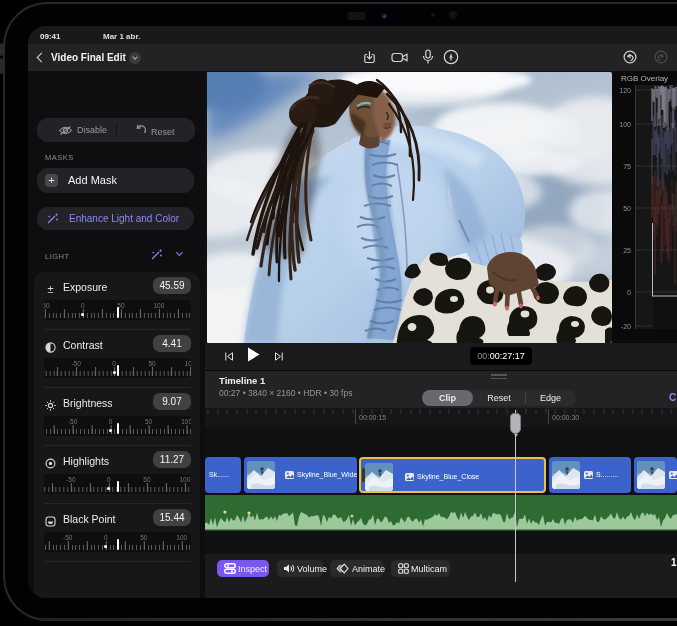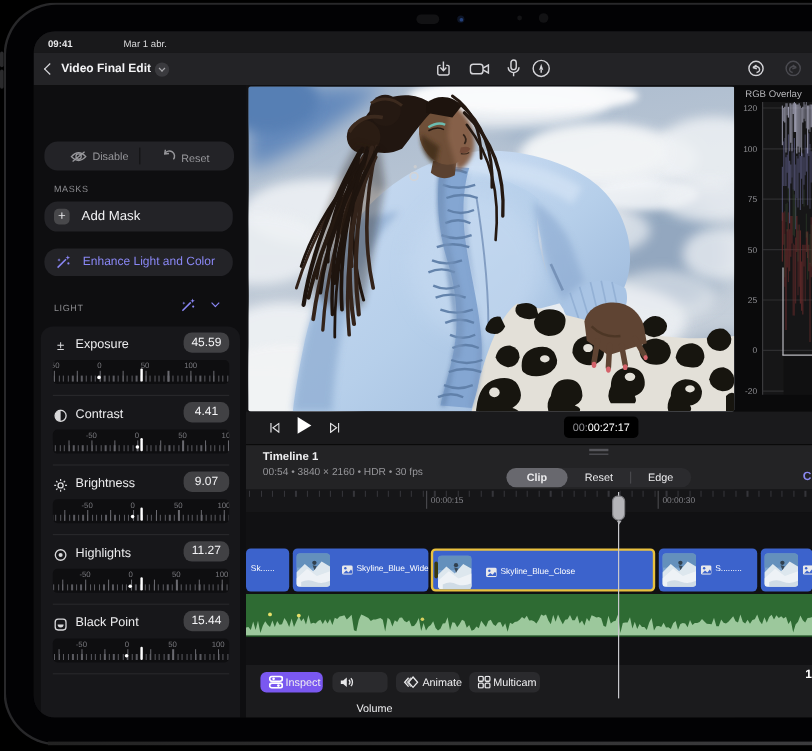--- a/index.html
+++ b/index.html
@@ -56,21 +56,21 @@
 <div class="abs" id="btn2"></div>
 <div class="abs" id="campill"></div>
 <div class="abs" id="camdot">
     <b></b>
   </div>
 <div class="abs" id="dotA"></div>
 <div class="abs" id="dotB"></div>
 <div class="abs" id="screen">
   <div class="abs" id="statusbar">
       <span style="left:12px;">09:41</span>
-      <span style="left:37px;font-weight:normal;color:#dcdcde;padding-left:38px;">Mar 1 abr.</span>
+      <span style="left:37px;font-weight:bold;color:#dcdcde;padding-left:38px;">Mar 1 abr.</span>
     </div>
   <div class="abs" id="titlebar">
     <span class="chev abs" style="left:10px;top:10px;border-color:#d8d8dc;"></span>
     <span class="abs" style="left:23px;top:8px;font-size:10px;font-weight:bold;color:#f4f4f6;">Video Final Edit</span>
     <span class="abs" style="left:101px;top:8px;width:12px;height:12px;border-radius:50%;background:#3a3a3e;"></span>
     <span class="chev abs" style="left:104.5px;top:11px;width:4px;height:4px;border-width:1.4px;border-color:#a8a8ac;transform:rotate(-45deg);"></span>
   </div>
 
 <svg class="abs" style="left:334px;top:24px;" width="15" height="15" viewBox="0 0 15 15" fill="none" stroke="#d4d4d8" stroke-width="1.2">
       <path d="M5.2 4.5 L4 4.5 Q2.8 4.5 2.8 5.7 L2.8 11.3 Q2.8 12.5 4 12.5 L11 12.5 Q12.2 12.5 12.2 11.3 L12.2 5.7 Q12.2 4.5 11 4.5 L9.8 4.5"></path>
@@ -563,21 +563,21 @@
         <path d="M1 0.5 L12.5 7.5 L1 14.5 Z" fill="#fff"></path>
       </svg>
     <svg class="abs" style="left:70px;top:9px;" width="8" height="9" viewBox="0 0 8 9" fill="none" stroke="#e2e2e4" stroke-width="1">
         <line x1="7.2" y1="0.5" x2="7.2" y2="8.5"></line>
         <path d="M0.5 0.8 L5.5 4.5 L0.5 8.2 Z"></path>
       </svg>
     <div id="tc"><span style="color:#8e8e93;">00:</span>00:27:17</div>
   </div>
   <div class="abs" id="tlhead">
     <div class="abs" style="left:14px;top:4px;font-size:9.5px;font-weight:bold;color:#f0f0f2;text-align:center;">Timeline 1</div>
-    <div class="abs" style="left:14px;top:17px;font-size:8.5px;color:#96969a;">00:54 • 3840 × 2160 • HDR • 30 fps</div>
+    <div class="abs" style="left:14px;top:17px;font-size:8.5px;color:#96969a;">00:27 • 3840 × 2160 • HDR • 30 fps</div>
     <div class="abs" style="left:286px;top:3px;width:16px;height:1.5px;background:#55555a;"></div>
     <div class="abs" style="left:286px;top:6.5px;width:16px;height:1.5px;background:#55555a;"></div>
     <div class="abs" id="seg">
       <div style="position:absolute;left:0px;top:0px;width:51px;height:16px;background:#68686e;border-radius:8px;text-align:center;line-height:16px;font-weight:bold;">Clip</div>
       <div style="position:absolute;left:51px;top:0;width:52px;text-align:center;line-height:16px;">Reset</div>
       <div style="position:absolute;left:103px;top:3px;width:1px;height:10px;background:#48484c;"></div>
       <div style="position:absolute;left:103px;top:0;width:51px;text-align:center;line-height:16px;">Edge</div>
     </div>
     <div class="abs" style="left:464px;top:21px;font-size:10px;color:#8a88f0;font-weight:bold;">C</div>
   </div>
@@ -682,21 +682,21 @@
           <circle cx="8" cy="8.3" r="1.1" fill="#fff"></circle>
         </svg>
         <span style="position:absolute;left:21px;top:4px;">Inspect</span>
       </div>
 <div class="tbtn" style="left:72px;width:46px;">
         <svg width="12" height="11" viewBox="0 0 12 11" style="position:absolute;left:6px;top:3px;" fill="none" stroke="#e8e8ea" stroke-width="1.1">
           <path d="M1 4 L3 4 L6 1.5 L6 9.5 L3 7 L1 7 Z" fill="#e8e8ea" stroke="none"></path>
           <path d="M7.8 3.5 A3 3 0 0 1 7.8 7.5"></path>
           <path d="M9.4 2.2 A4.8 4.8 0 0 1 9.4 8.8"></path>
         </svg>
-        <span style="position:absolute;left:20px;top:4px;margin-top:21px;">Volume</span>
+        <span style="position:absolute;left:20px;top:4px;">Volume</span>
       </div>
 <div class="tbtn" style="left:125px;width:53px;">
         <svg width="13" height="11" viewBox="0 0 13 11" style="position:absolute;left:6px;top:3px;" fill="none" stroke="#e8e8ea" stroke-width="1.1">
           <path d="M8.2 1.2 L12 5.5 L8.2 9.8 L4.4 5.5 Z"></path>
           <path d="M4.5 1.8 L1.2 5.5 L4.5 9.2"></path>
           <path d="M6.5 1.8 L3.2 5.5 L6.5 9.2" opacity="0.7"></path>
         </svg>
         <span style="position:absolute;left:22px;top:4px;">Animate</span>
       </div>
 <div class="tbtn" style="left:186px;width:59px;">

